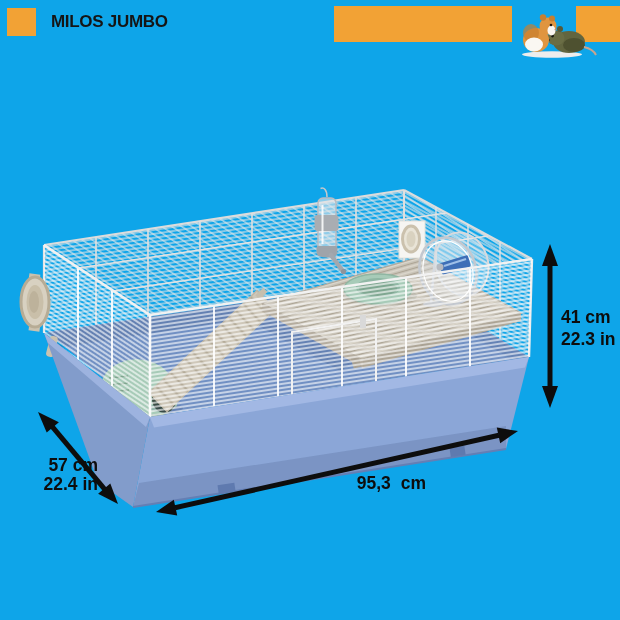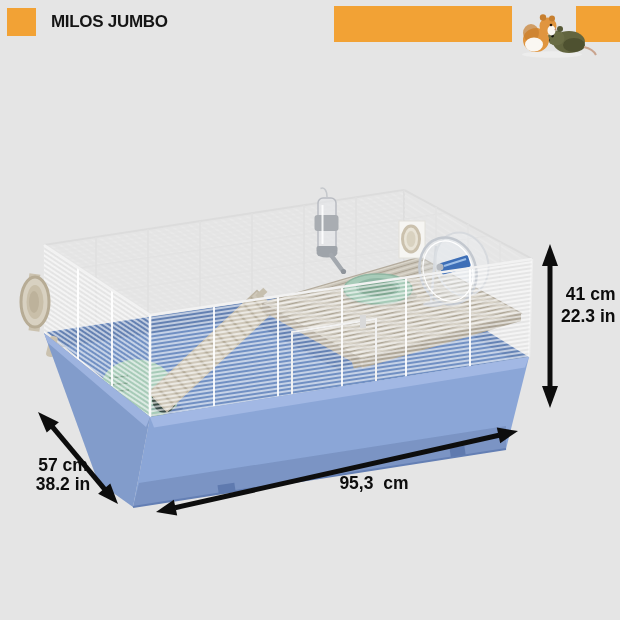--- a/index.html
+++ b/index.html
@@ -1,25 +1,25 @@
 <!DOCTYPE html>
 <html style="--accent: #F2A235; --base-blue: #8BA6D7; --floor-blue: #7190C3; --platform-gray: #C6C0B4; --accessory-green: #A7CBB8; --ladder-beige: #CFC8BA; --arrow-black: #0D0D0D;"><head>
 <meta charset="utf-8">
 <style>
   html,body{margin:0;padding:0;background:#ffffff;}
-  .stage{position:relative;width:620px;height:620px;background:#e5e5e5;overflow:hidden;
+  .stage{position:relative;width:620px;height:620px;background:#0ea5e9;overflow:hidden;
          font-family:"Liberation Sans","DejaVu Sans",sans-serif;}
   .stage svg{position:absolute;left:0;top:0;}
   .title{position:absolute;left:51px;top:12px;font-size:17px;font-weight:700;
          letter-spacing:-0.3px;color:#151515;z-index:2;white-space:nowrap;}
   .dim{position:absolute;z-index:2;font-weight:700;font-size:17.5px;color:#0d0d0d;line-height:20px;}
   .dim span{display:block;}
-  .dim-height{left:561px;top:283px;text-align:right;line-height:22px;}
-  .dim-depth{left:17px;top:456px;width:92px;text-align:center;line-height:19px;}
-  .dim-width{left:322px;top:474px;width:104px;text-align:center;line-height:19px;word-spacing:5px;}
+  .dim-height{left:561px;top:306px;text-align:left;line-height:22px;}
+  .dim-depth{left:6px;top:456px;width:92px;text-align:right;line-height:19px;}
+  .dim-width{left:322px;top:474px;width:104px;text-align:right;line-height:19px;word-spacing:5px;}
 </style>
 </head>
 <body>
 
 <div class="stage">
 
 <svg width="620" height="620" viewBox="0 0 620 620">
   <defs>
     <pattern id="meshBack" width="10" height="3.9" patternUnits="userSpaceOnUse" patternTransform="rotate(-8.7)">
       <line x1="0" y1="1" x2="10" y2="1" stroke="#e3e3e3" stroke-width="1.1"></line>
@@ -242,19 +242,19 @@
 
   <div class="title">MILOS JUMBO</div>
 
   <div class="dim dim-height">
     <span>41 cm</span>
     <span>22.3 in</span>
   </div>
 
   <div class="dim dim-depth">
     <span>57 cm</span>
-    <span>38.2 in</span>
+    <span>22.4 in</span>
   </div>
 
   <div class="dim dim-width">
     <span>95,3 cm</span>
   </div>
 </div>
 
 </body></html>

